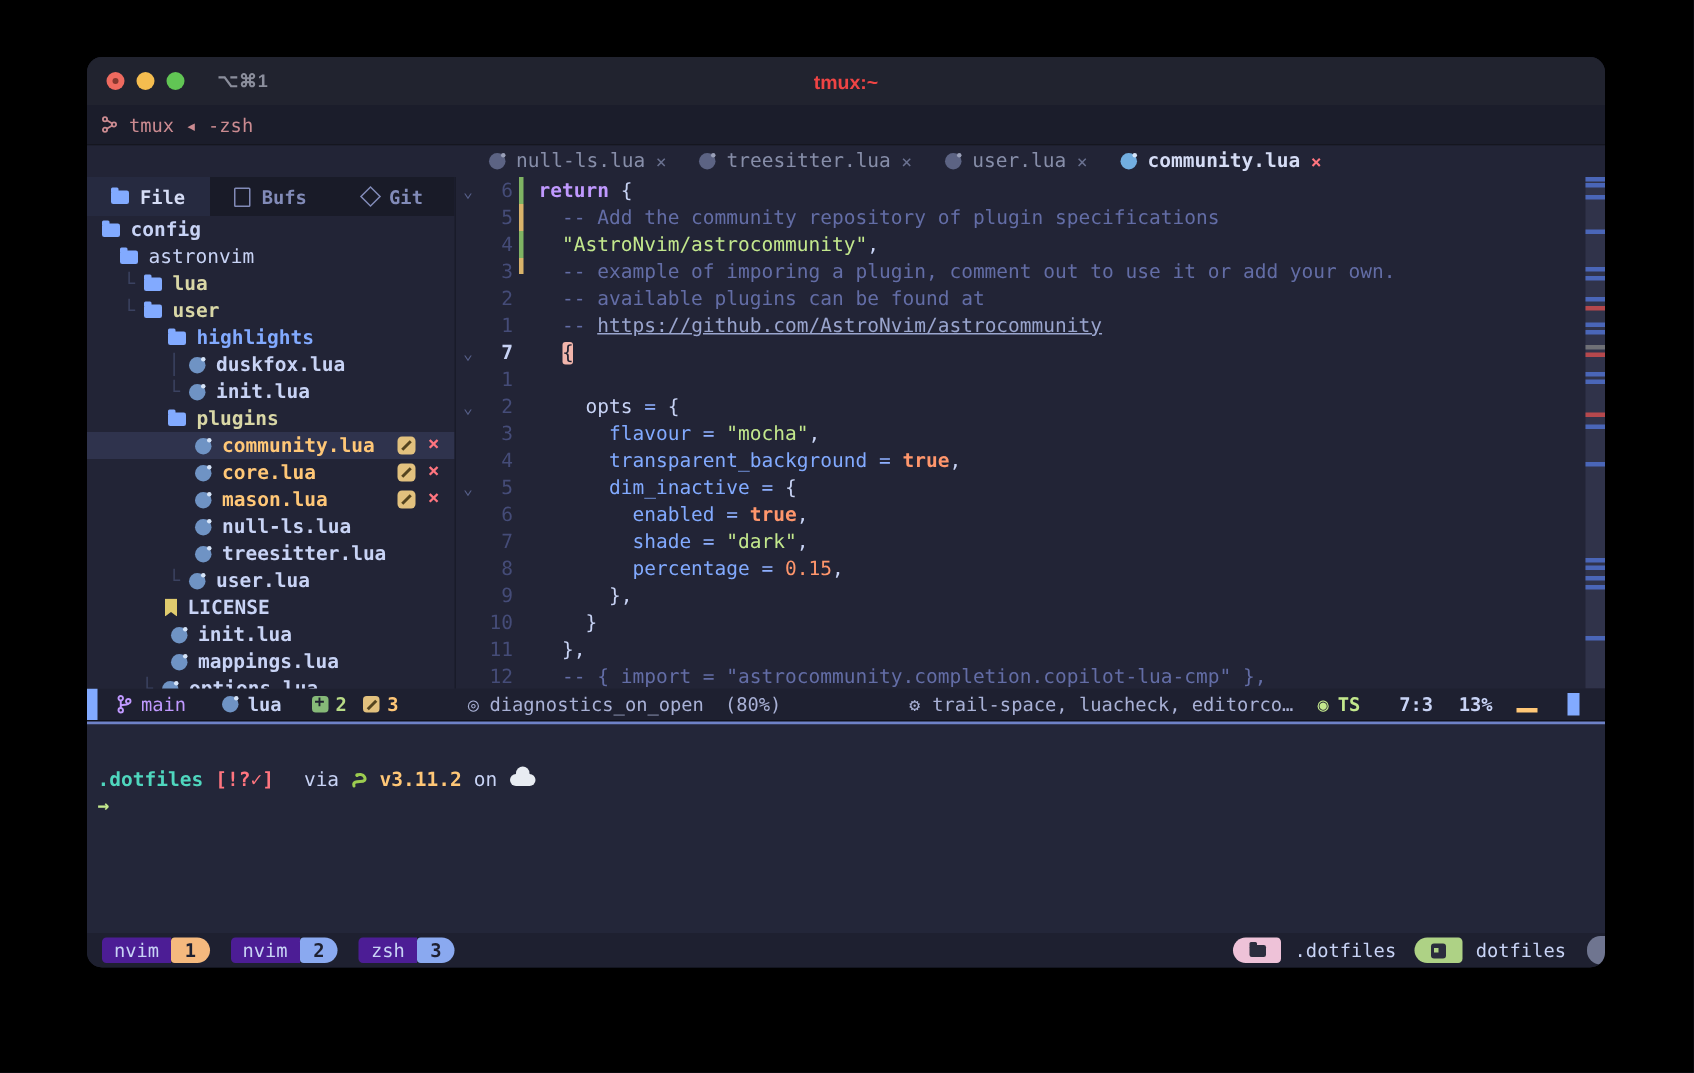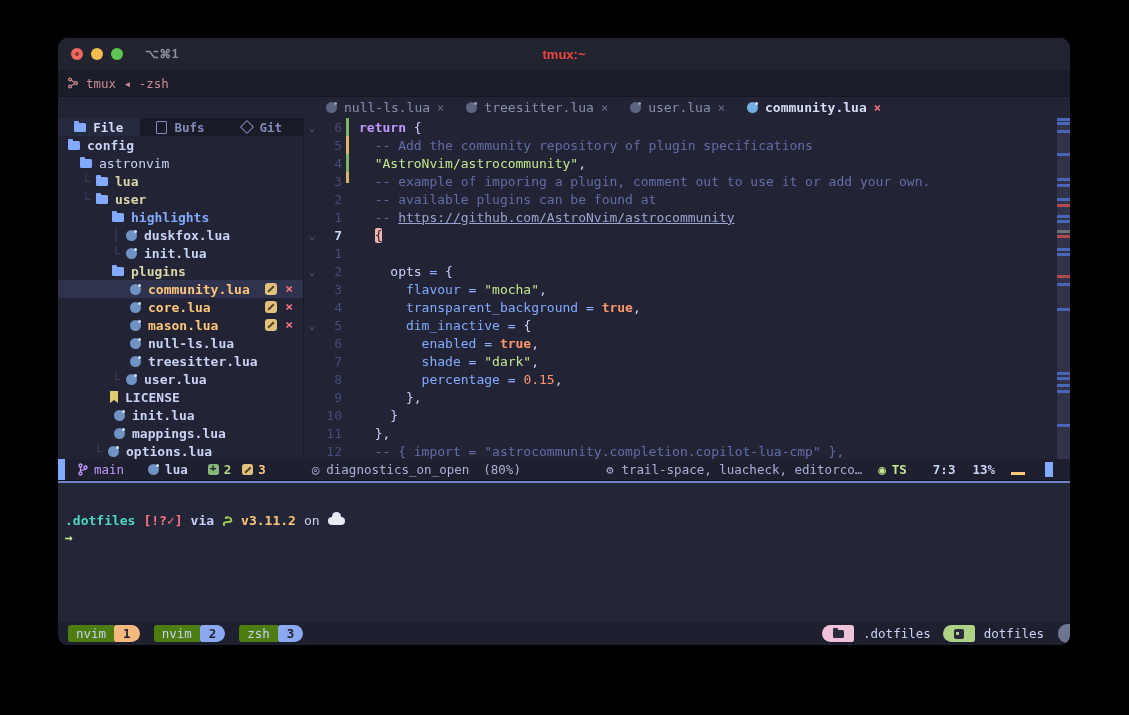--- a/index.html
+++ b/index.html
@@ -22,21 +22,21 @@
   .tabbar .tlabel{color:#cb8b91;font:12.5px "DejaVu Sans Mono",monospace;}
   
   .tabline{height:21px;background:#222436;display:flex;align-items:center;padding-left:257px;flex:none;}
   .btab{display:inline-flex;align-items:center;gap:7px;padding:0 11px;font-size:13px;color:#878ea9;cursor:default;}
   .btab .bclose{color:#6a7190;font-size:12px;}
   .btab.active{color:#d5dcf5;font-weight:bold;}
   .btab.active .bclose{color:#ff757f;font-weight:bold;}
   
   .main{flex:none;height:341px;display:flex;position:relative;}
   .neotree{width:245px;flex:none;background:#222436;border-right:1px solid #191b29;display:flex;flex-direction:column;overflow:hidden;}
-  .tree-tabs{height:18px;background:#191b28;display:flex;flex:none;}
+  .tree-tabs{height:26px;background:#191b28;display:flex;flex:none;}
   .ttab{flex:1;display:flex;align-items:center;justify-content:center;gap:7px;font-size:12.5px;color:#828bb8;font-weight:bold;}
   .ttab.active{background:#262a40;color:#d5dcf5;}
   .tree-items{flex:1;}
   .trow{height:18px;display:flex;align-items:center;font-size:13px;font-weight:600;white-space:pre;}
   .trow.selected{background:#2f334d;}
   .tpad{display:inline-block;text-align:right;color:#3b4261;font-weight:400;flex:none;}
   .tname{margin-left:7px;}
   .c-fg{color:#c8d3f5}.c-cream{color:#d9d7a6}.c-blue{color:#82aaff}.c-yellow{color:#ffc777}
   .trow .badges{margin-left:auto;margin-right:10px;display:flex;align-items:center;gap:8px;}
   .badge-pencil{width:12px;height:12px;border-radius:3px;background:#e2c17e;position:relative;}
@@ -89,31 +89,31 @@
   .sl-ts{margin-left:16px;color:#c3e88d;font-weight:bold;display:flex;align-items:center;gap:6px;}
   .sl-ruler{margin-left:26px;color:#c8d3f5;font-weight:bold;}
   .sl-scroll{margin-left:17px;color:#c8d3f5;font-weight:bold;}
   .sl-cursorshape{width:14px;height:3px;background:#ffc777;margin-left:16px;margin-top:7px;}
   .sl-block{width:8px;height:15px;background:#82aaff;margin-left:20px;margin-right:17px;}
   
   .panesep{height:2px;background:#6e82c8;border-top:1px solid #10121c;flex:none;}
   .shell{flex:1;background:#232639;padding:30px 0 0 7px;font-size:13px;font-weight:bold;}
   .p-dir{color:#4fd6be;}
   .p-git{color:#ff757f;margin-left:8px;}
-  .p-via{color:#c8d3f5;font-weight:bold;margin-left:8px;}
+  .p-via{color:#c8d3f5;font-weight:normal;margin-left:20px;}
   .p-ver{color:#ffc777;margin-left:6px;}
   .p-on{color:#c8d3f5;font-weight:normal;margin-left:8px;}
   .snake{display:inline-flex;margin-left:8px;vertical-align:-2px;}
   .cloud{display:inline-block;width:17px;height:8px;background:#e8ecf2;border-radius:6px;position:relative;margin-left:8px;}
   .cloud::before{content:"";position:absolute;left:4px;top:-5px;width:9px;height:9px;border-radius:50%;background:#e8ecf2;}
   .p-arrow{color:#c3e88d;display:block;margin-top:2px;}
   
   .tmuxbar{height:23px;background:#1e2030;display:flex;align-items:center;padding:0 0 0 10px;flex:none;font-size:12.5px;}
   .twin{display:flex;align-items:center;margin-right:14px;}
-  .twname{color:#c8d3f5;padding:1px 8px;background:#4d7c0f;border-radius:3px 0 0 3px;text-align:right;}
+  .twname{color:#c8d3f5;padding:1px 8px;background:#4c1d95;border-radius:3px 0 0 3px;text-align:right;}
   .twnum{padding:1px 9px;border-radius:3px 10px 10px 3px;color:#1e2030;font-weight:bold;}
   .twnum.orange{background:#f5b97e;}
   .twnum.blue{background:#8aa9f0;}
   .tmux-right{margin-left:auto;display:flex;align-items:center;}
   .rpill{height:17px;display:flex;align-items:center;justify-content:center;width:32px;border-radius:9px 3px 3px 9px;}
   .rpill.pink{background:#eec2d8;}
   .rpill.green{background:#aed285;}
   .rpill .folder-icon{background:#2b2d3d;width:11px;height:8px;}
   .term-glyph{width:10px;height:10px;background:#2b2d3d;border-radius:2px;position:relative;}
   .term-glyph::after{content:"";position:absolute;left:2px;top:3px;width:3px;height:3px;background:#aed285;}

